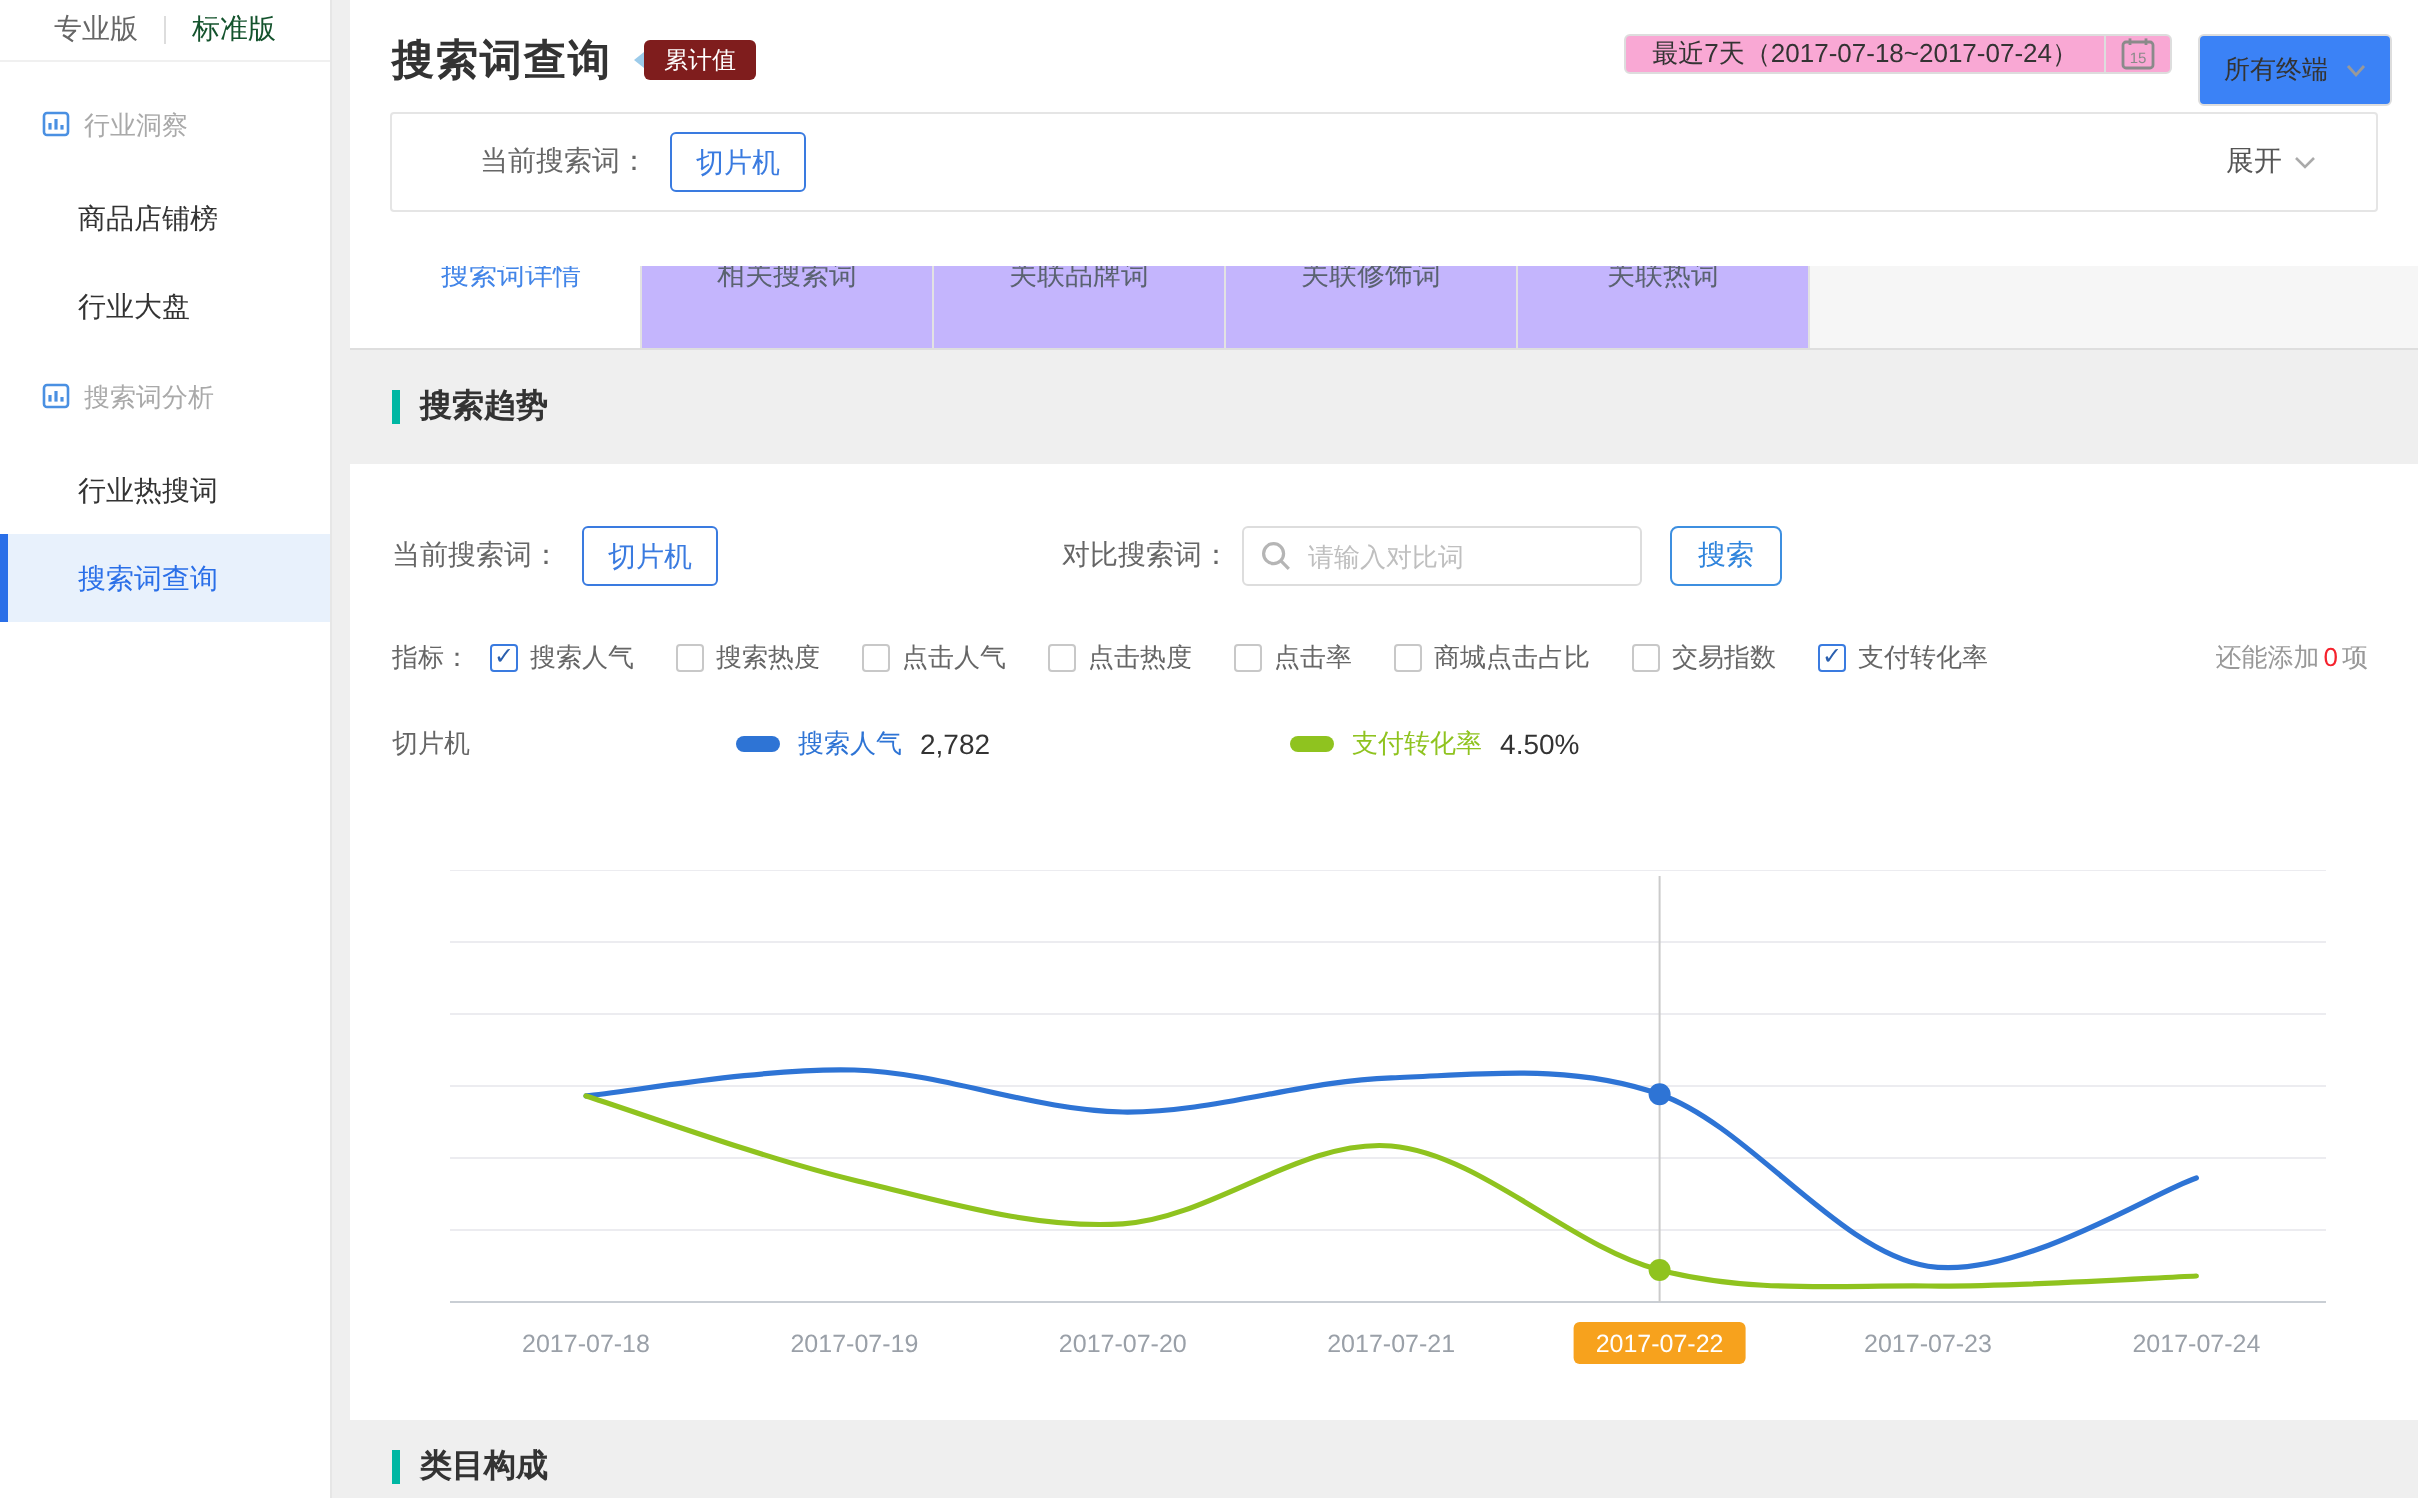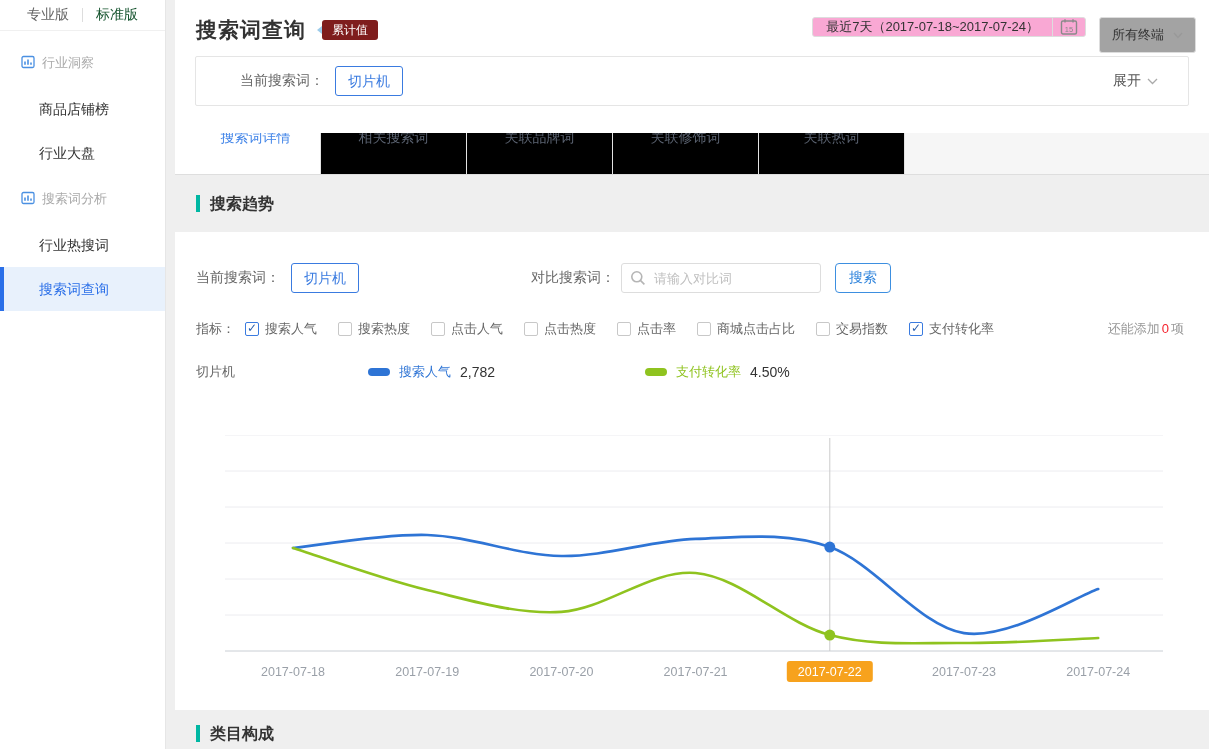--- a/index.html
+++ b/index.html
@@ -24,31 +24,31 @@
   .header-panel { background:#fff; height:133px; position:relative; }
   .page-title-row { display:flex; align-items:center; padding:16px 0 0 21px; }
   .page-title { font-size:21px; font-weight:bold; color:#333; letter-spacing:1px; }
   .badge { margin-left:16px; background:#7f1d1d; color:#fff; font-size:12px; line-height:20px; padding:0 10px; border-radius:3px; position:relative; }
   .badge::before { content:''; position:absolute; left:-5px; top:6px; border-top:4px solid transparent; border-bottom:4px solid transparent; border-right:5px solid #9ccbea; }
 
   .top-controls { position:absolute; top:17px; right:13px; display:flex; gap:13px; }
   .date-box { display:flex; align-items:stretch; height:20px; border:1px solid #ddd; border-radius:3px; background:#f9a8d4; cursor:pointer; }
   .date-text { display:flex; align-items:center; padding:0 13px; font-size:13px; color:#333; }
   .cal-cell { display:flex; align-items:center; justify-content:center; width:33px; border-left:1px solid #ddd; }
-  .terminal-box { display:flex; align-items:center; gap:9px; height:36px; border:1px solid #ddd; border-radius:3px; background:#a3a3a3; padding:0 12px; font-size:13px; color:#333; cursor:pointer; }
+  .terminal-box { display:flex; align-items:center; gap:9px; height:36px; border:1px solid #ddd; border-radius:3px; background:#3b82f6; padding:0 12px; font-size:13px; color:#333; cursor:pointer; }
 
   .current-box { margin:12px 20px 0; height:50px; border:1px solid #e5e5e5; border-radius:2px; display:flex; align-items:center; position:relative; background:#fff; }
   .field-label { font-size:14px; color:#666; }
   .current-box .field-label { margin-left:44px; }
   .term-btn { margin-left:11px; border:1px solid #3a7be0; color:#3a7be0; background:#fff; font-size:14px; line-height:1; padding:7px 12px; border-radius:3px; cursor:pointer; }
   .expand { position:absolute; right:30px; display:flex; align-items:center; gap:6px; font-size:14px; color:#555; cursor:pointer; }
 
   
   .tab-strip { display:flex; height:42px; background:#f1f1f1; border-bottom:1px solid #dedede; overflow:hidden; }
-  .tab { width:146px; flex:0 0 146px; background:#000000; border-right:1px solid #e2e2e2; color:#5a6270; font-size:14px; display:flex; justify-content:center; align-items:flex-start; overflow:hidden; cursor:pointer; }
+  .tab { width:146px; flex:0 0 146px; background:#c4b5fd; border-right:1px solid #e2e2e2; color:#5a6270; font-size:14px; display:flex; justify-content:center; align-items:flex-start; overflow:hidden; cursor:pointer; }
   .tab span { display:block; transform:translateY(-7px); line-height:22px; }
   .tab.active { background:#fff; color:#4285e8;padding-left:16px; }
   .tab-filler { flex:1; background:#f6f6f6; }
 
   
   .section-band { height:57px; display:flex; align-items:center; padding-left:21px; }
   .section-band.bottom { height:46px; }
   .section-title { font-size:16px; font-weight:bold; color:#333; border-left:4px solid #00b7a3; padding-left:10px; line-height:17px; }
 
   

